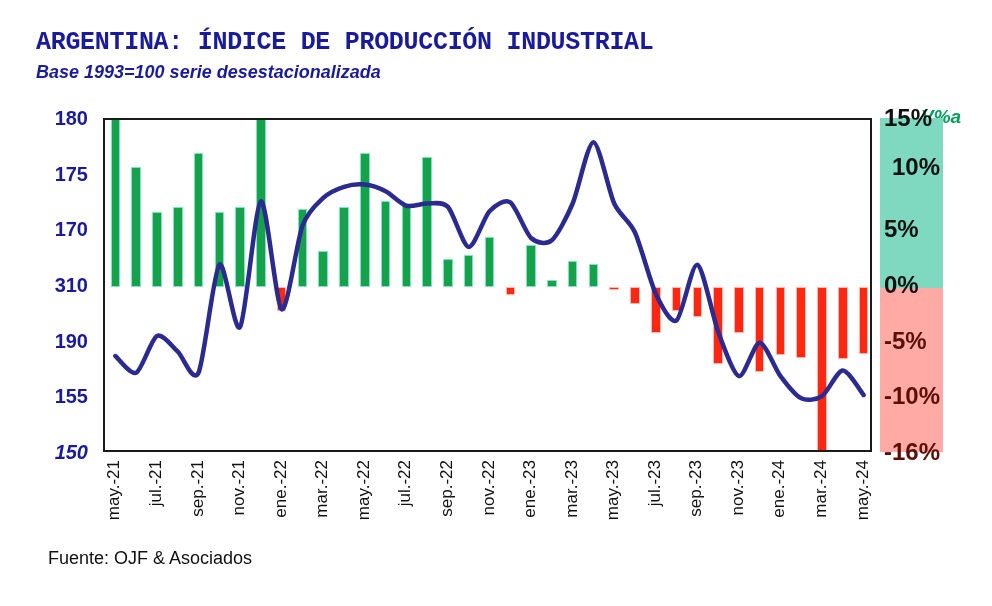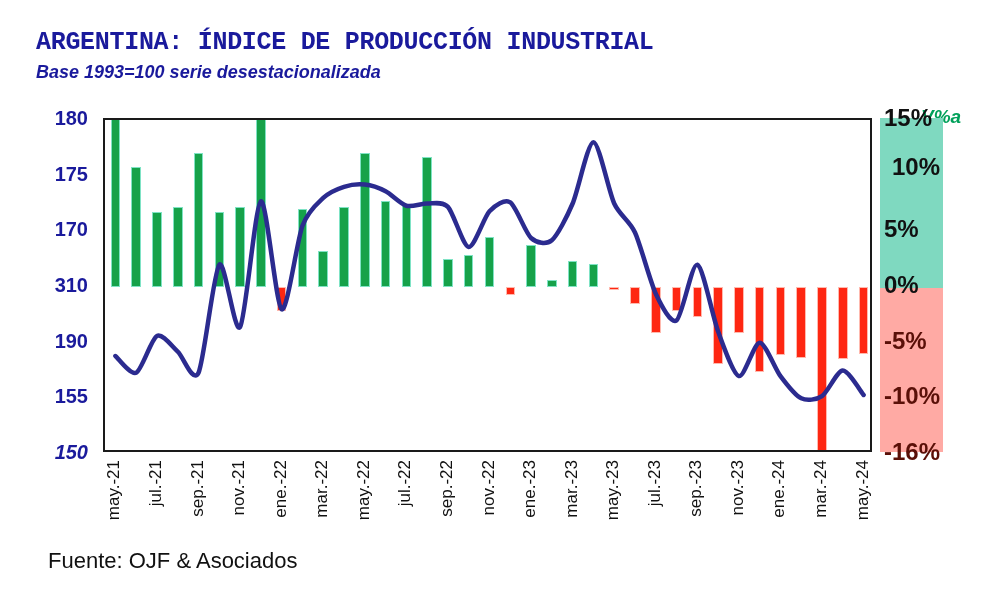--- a/index.html
+++ b/index.html
@@ -18,21 +18,21 @@
   
   .band{position:absolute;left:880px;width:63px;}
   .band-pos{top:118px;height:170px;background:#7fd9c0;}
   .band-neg{top:288px;height:164px;background:#ffaaa4;}
   .ylab-left{position:absolute;width:60px;left:28px;text-align:right;font-size:20px;font-weight:bold;color:#1a1a9c;transform:translateY(-50%);}
   .ylab-right{position:absolute;left:884px;width:60px;text-align:left;font-size:24px;color:#111;transform:translateY(-50%);font-weight:bold;}
   .ylab-right.neg{color:#5a1008;}
 
   .xlab{position:absolute;font-size:17px;color:#111;writing-mode:vertical-rl;transform:rotate(180deg);transform-origin:center;white-space:nowrap;letter-spacing:0px;}
 
-  .source{position:absolute;left:48px;top:548px;font-size:22px;color:#111;}
+  .source{position:absolute;left:48px;top:548px;font-size:18px;color:#111;}
 
   .bar{position:absolute;box-sizing:border-box;}
   .bar.pos{background:#16a24a;border:1px solid #7fe3c5;}
   .bar.neg{background:#fe2712;border:1px solid #ffb9ae;}
 
   svg.line-layer{position:absolute;left:0;top:0;overflow:visible;}
 </style>
 </head>
 <body>
 

